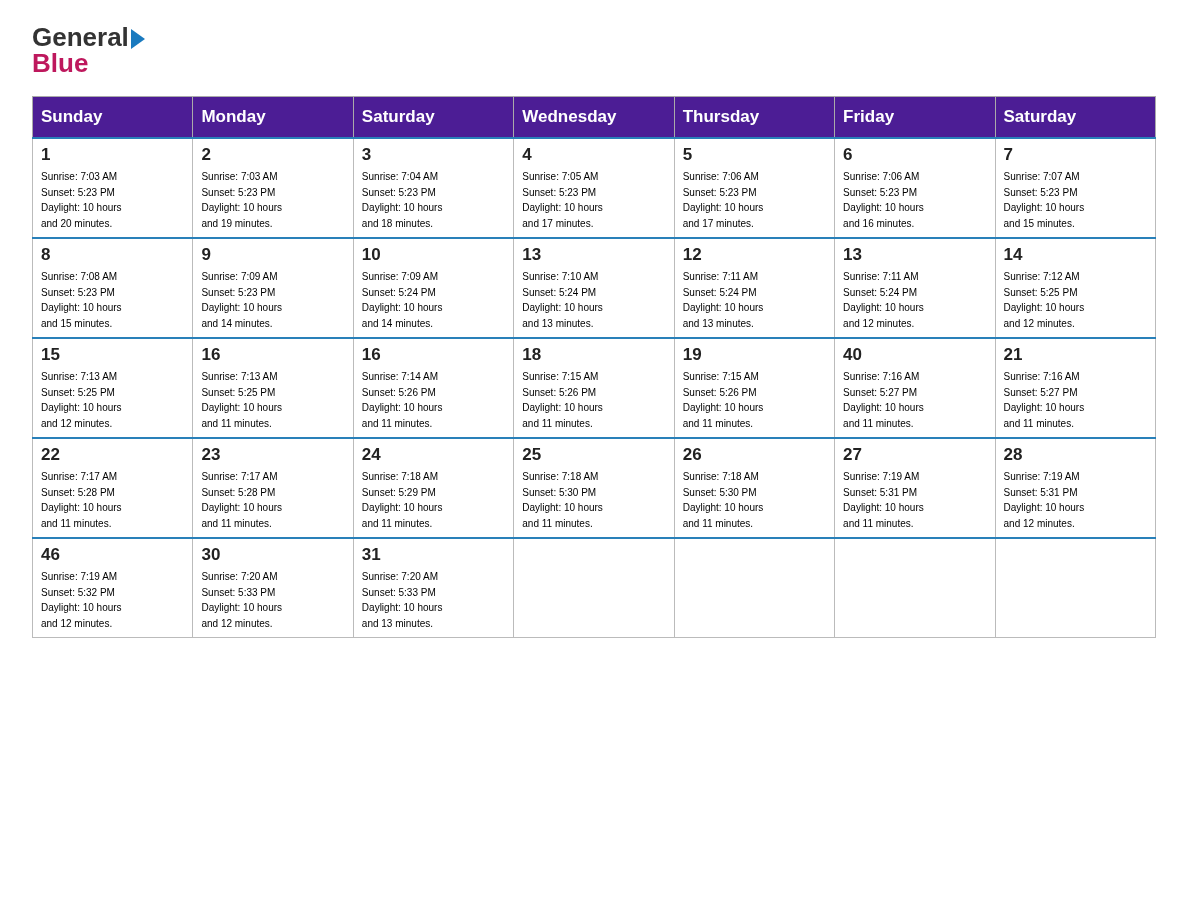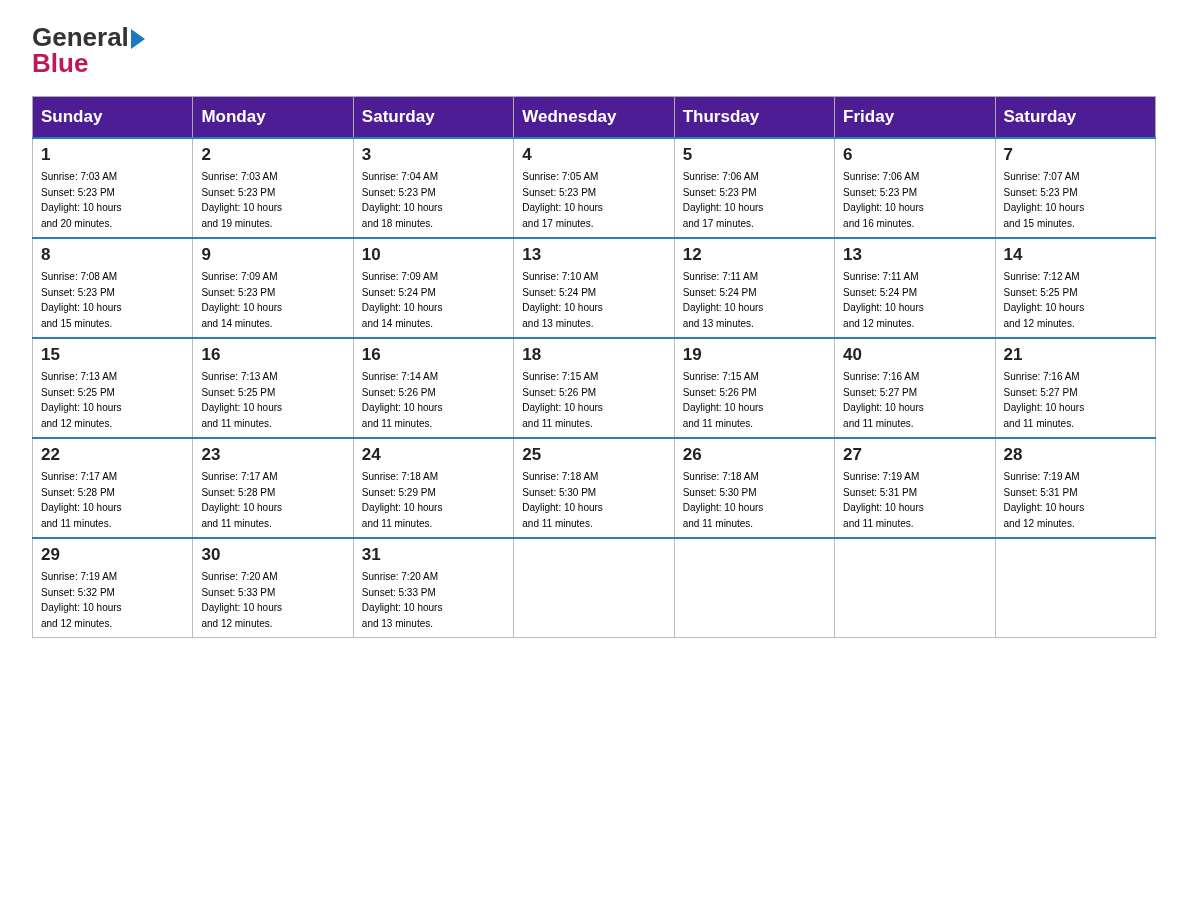--- a/index.html
+++ b/index.html
@@ -239,21 +239,21 @@
           <div class="day-num">27</div>
           <div class="day-info">Sunrise: 7:19 AM<br>Sunset: 5:31 PM<br>Daylight: 10 hours<br>and 11 minutes.</div>
         </td>
         <td>
           <div class="day-num">28</div>
           <div class="day-info">Sunrise: 7:19 AM<br>Sunset: 5:31 PM<br>Daylight: 10 hours<br>and 12 minutes.</div>
         </td>
       </tr>
       <tr class="week-row">
         <td>
-          <div class="day-num">29</div>
+          <div class="day-num">46</div>
           <div class="day-info">Sunrise: 7:19 AM<br>Sunset: 5:32 PM<br>Daylight: 10 hours<br>and 12 minutes.</div>
         </td>
         <td>
           <div class="day-num">30</div>
           <div class="day-info">Sunrise: 7:20 AM<br>Sunset: 5:33 PM<br>Daylight: 10 hours<br>and 12 minutes.</div>
         </td>
         <td>
           <div class="day-num">31</div>
           <div class="day-info">Sunrise: 7:20 AM<br>Sunset: 5:33 PM<br>Daylight: 10 hours<br>and 13 minutes.</div>
         </td>

